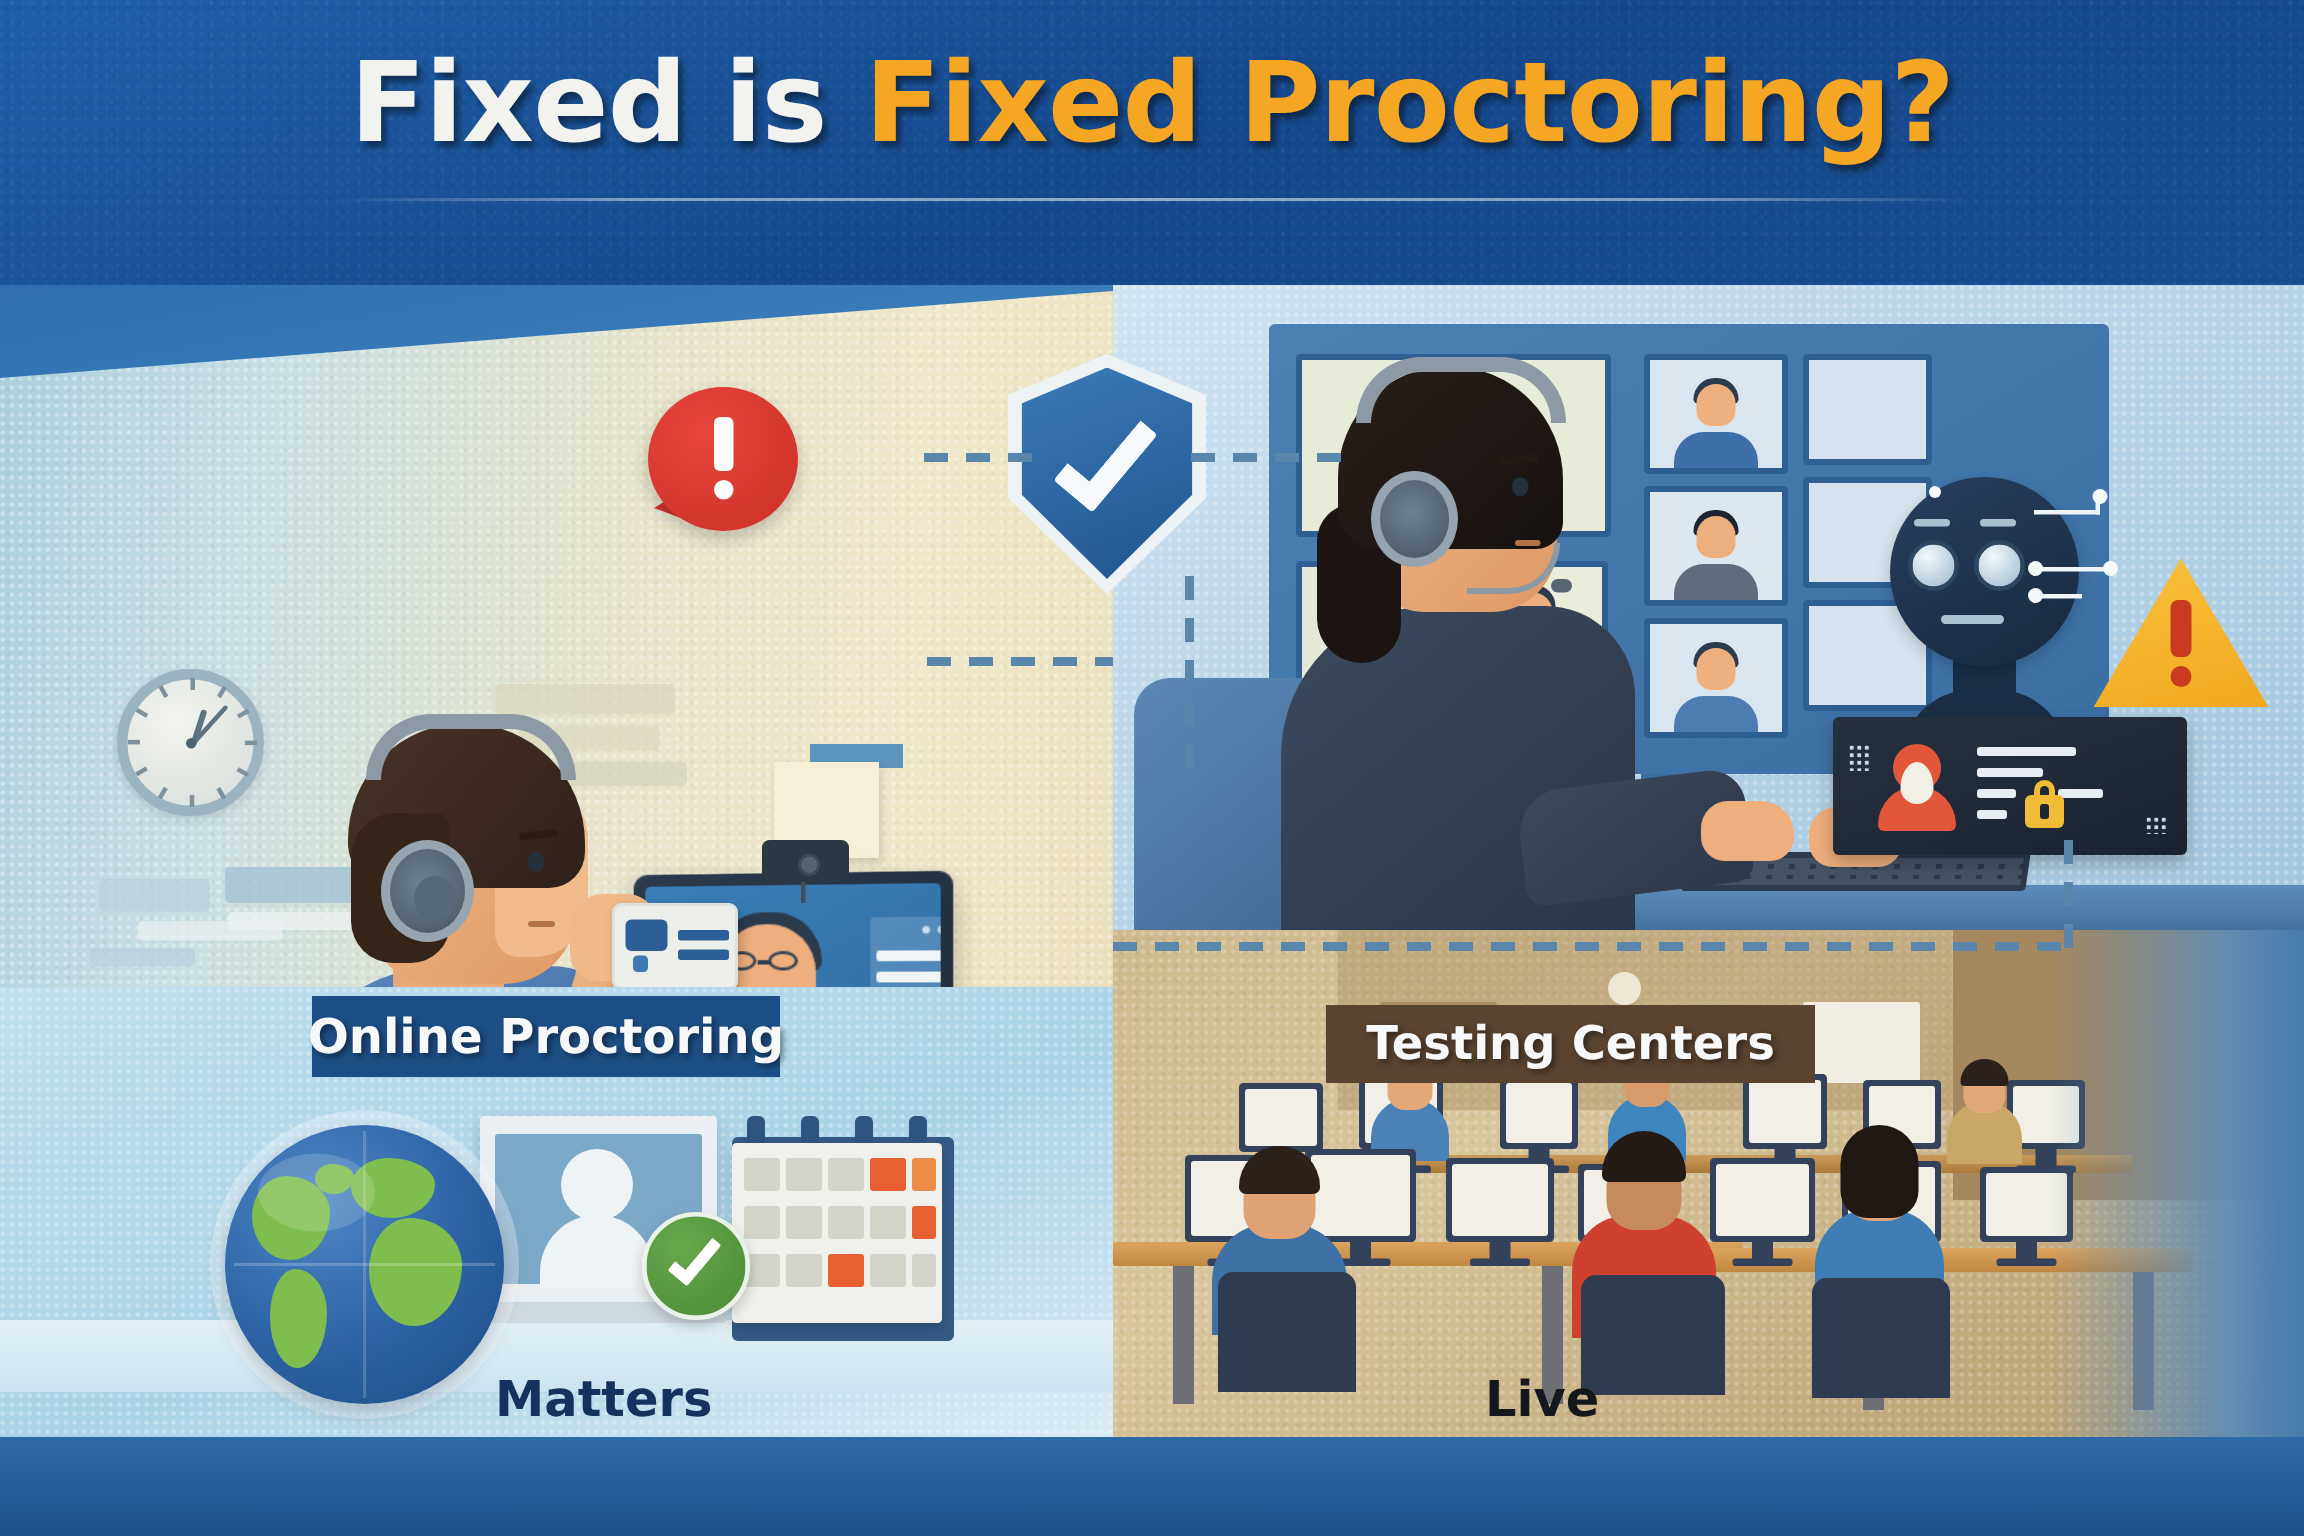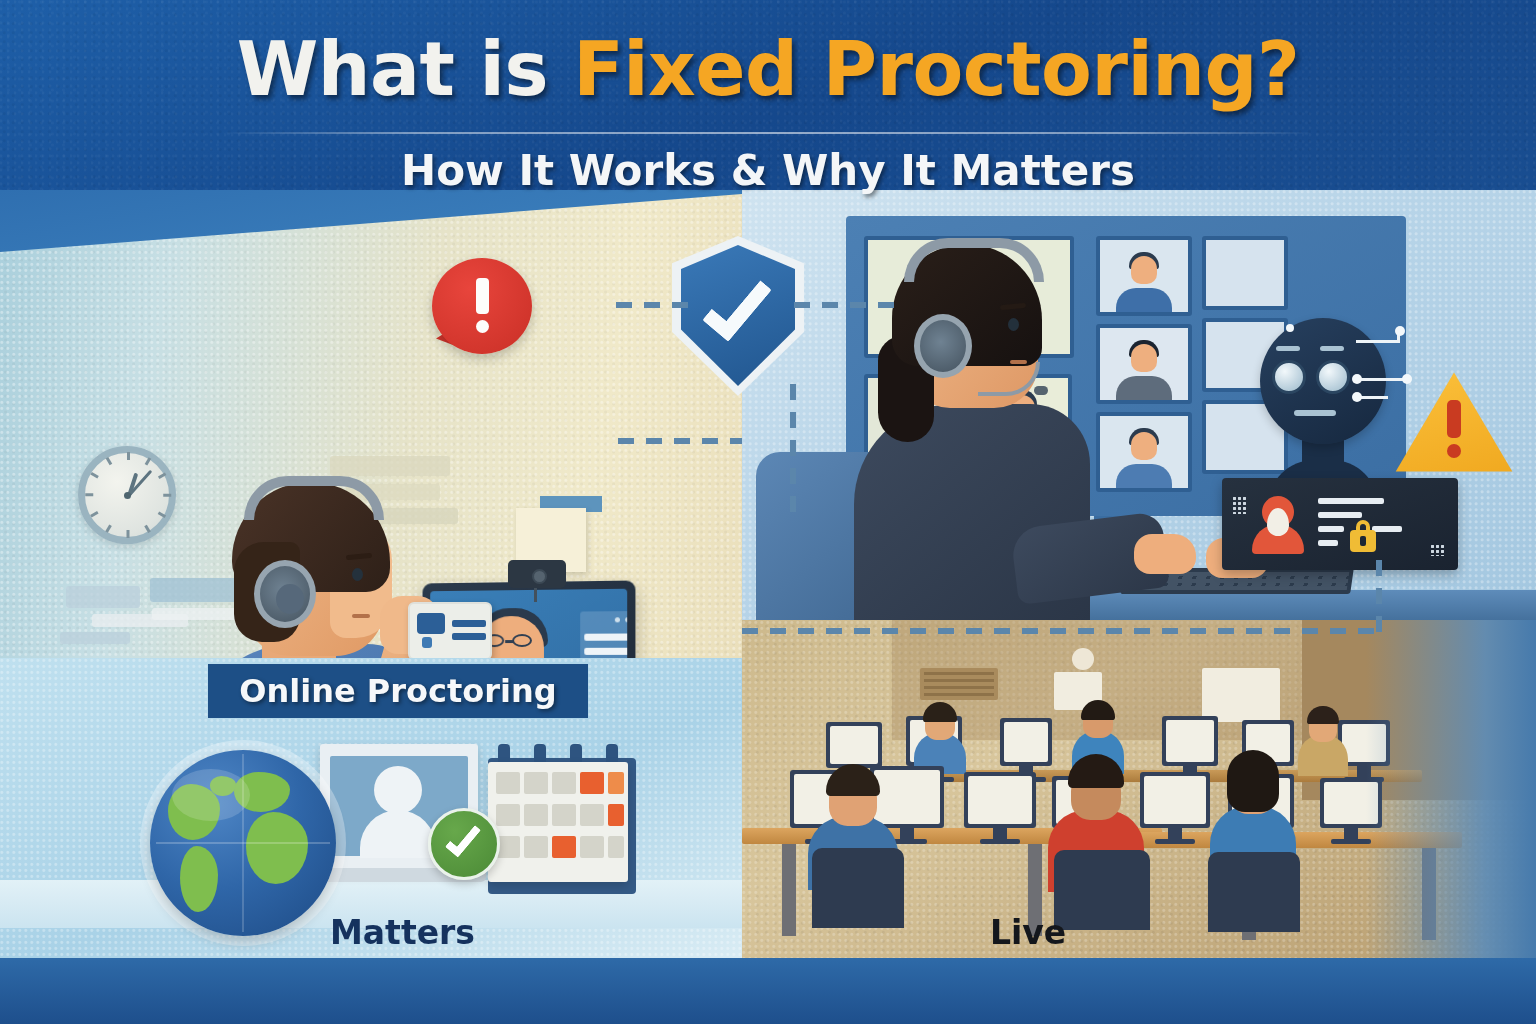--- a/index.html
+++ b/index.html
@@ -389,21 +389,21 @@
   .person .phair { position:absolute; left:50%; border-radius:30px 30px 5px 5px; }
   .person .pb { position:absolute; left:50%; border-radius:38px 38px 0 0; }
   .tc-chair { position:absolute; background:#2e3b50; border-radius:10px 10px 0 0; }
 
   
   .banner {
     position:absolute; display:flex; align-items:center; justify-content:center;
     font-weight:700; color:#f6f8fa; font-family:"DejaVu Sans", sans-serif;
     text-shadow: 2px 2px 4px rgba(0,0,0,.45); z-index:12; white-space:nowrap;
   }
-  #banner-online { left:208px; top:664px; width:380px; height:54px; background:#1d4f86; font-size:32px; }
+  #banner-online { left:208px; top:664px; width:312px; height:54px; background:#1d4f86; font-size:32px; }
   #banner-live   { left:962px; top:260px; width:310px; height:52px; background:#255a93; font-size:31px; }
   #banner-test   { left:884px; top:670px; width:326px; height:52px; background:#5a4430; font-size:31px; }
 
   .footlabel {
     position:absolute; font-weight:700; font-family:"DejaVu Sans", sans-serif;
     z-index:12; white-space:nowrap; font-size:33px;
   }
   #label-flexible { left:330px; top:913px; color:#15325e; }
   #label-fixed    { left:990px; top:913px; color:#14171c; }
 
@@ -424,24 +424,23 @@
 </style>
 </head>
 <body>
 
 <div id="stage">
 
   <div class="bg-frame"></div>
 
   <div class="header">
     <div class="title">
-      <span class="w">What is </span><span class="g">Fixed Proctoring?</span>
+      <span class="w">Fixed is </span><span class="g">Fixed Proctoring?</span>
     </div>
     <div class="title-rule"></div>
-    <div class="subtitle">How It Works &amp; Why It Matters</div>
   </div>
 
   <div class="panel" id="panel-student">
     <div class="wall-l"></div>
     <div class="sky-wedge"></div>
 
     <div class="clock">
       <div class="face"></div>
       <div class="tick" style="transform:rotate(0deg)"></div>
       <div class="tick" style="transform:rotate(30deg)"></div>
@@ -810,20 +809,21 @@
       <div class="pb" style="margin-left:-43px;top:58px;width:86px;height:82px;background:#3d7cb4"></div>
       <div class="ph" style="margin-left:-22px;top:16px;width:44px;height:50px;background:#e0a274"></div>
       <div class="phair" style="margin-left:-26px;top:2px;width:52px;height:62px;background:#1f1813;border-radius:26px 26px 18px 18px"></div>
     </div>
     <div class="tc-chair" style="left:466px;top:232px;width:92px;height:80px"></div>
 
     <div class="tc-fade"></div>
   </div>
 
   <div class="banner" id="banner-online">Online Proctoring</div>
+  <div class="banner" id="banner-test">Testing Centers</div>
 
   <div class="footlabel" id="label-flexible">Matters</div>
   <div class="footlabel" id="label-fixed">Live</div>
 
   <div class="dash h" id="dash-1"></div>
   <div class="dash h" id="dash-2"></div>
   <div class="dash v" id="dash-3"></div>
   <div class="dash h" id="dash-4"></div>
   <div class="dash h" id="dash-5"></div>
   <div class="dash v" id="dash-6"></div>

